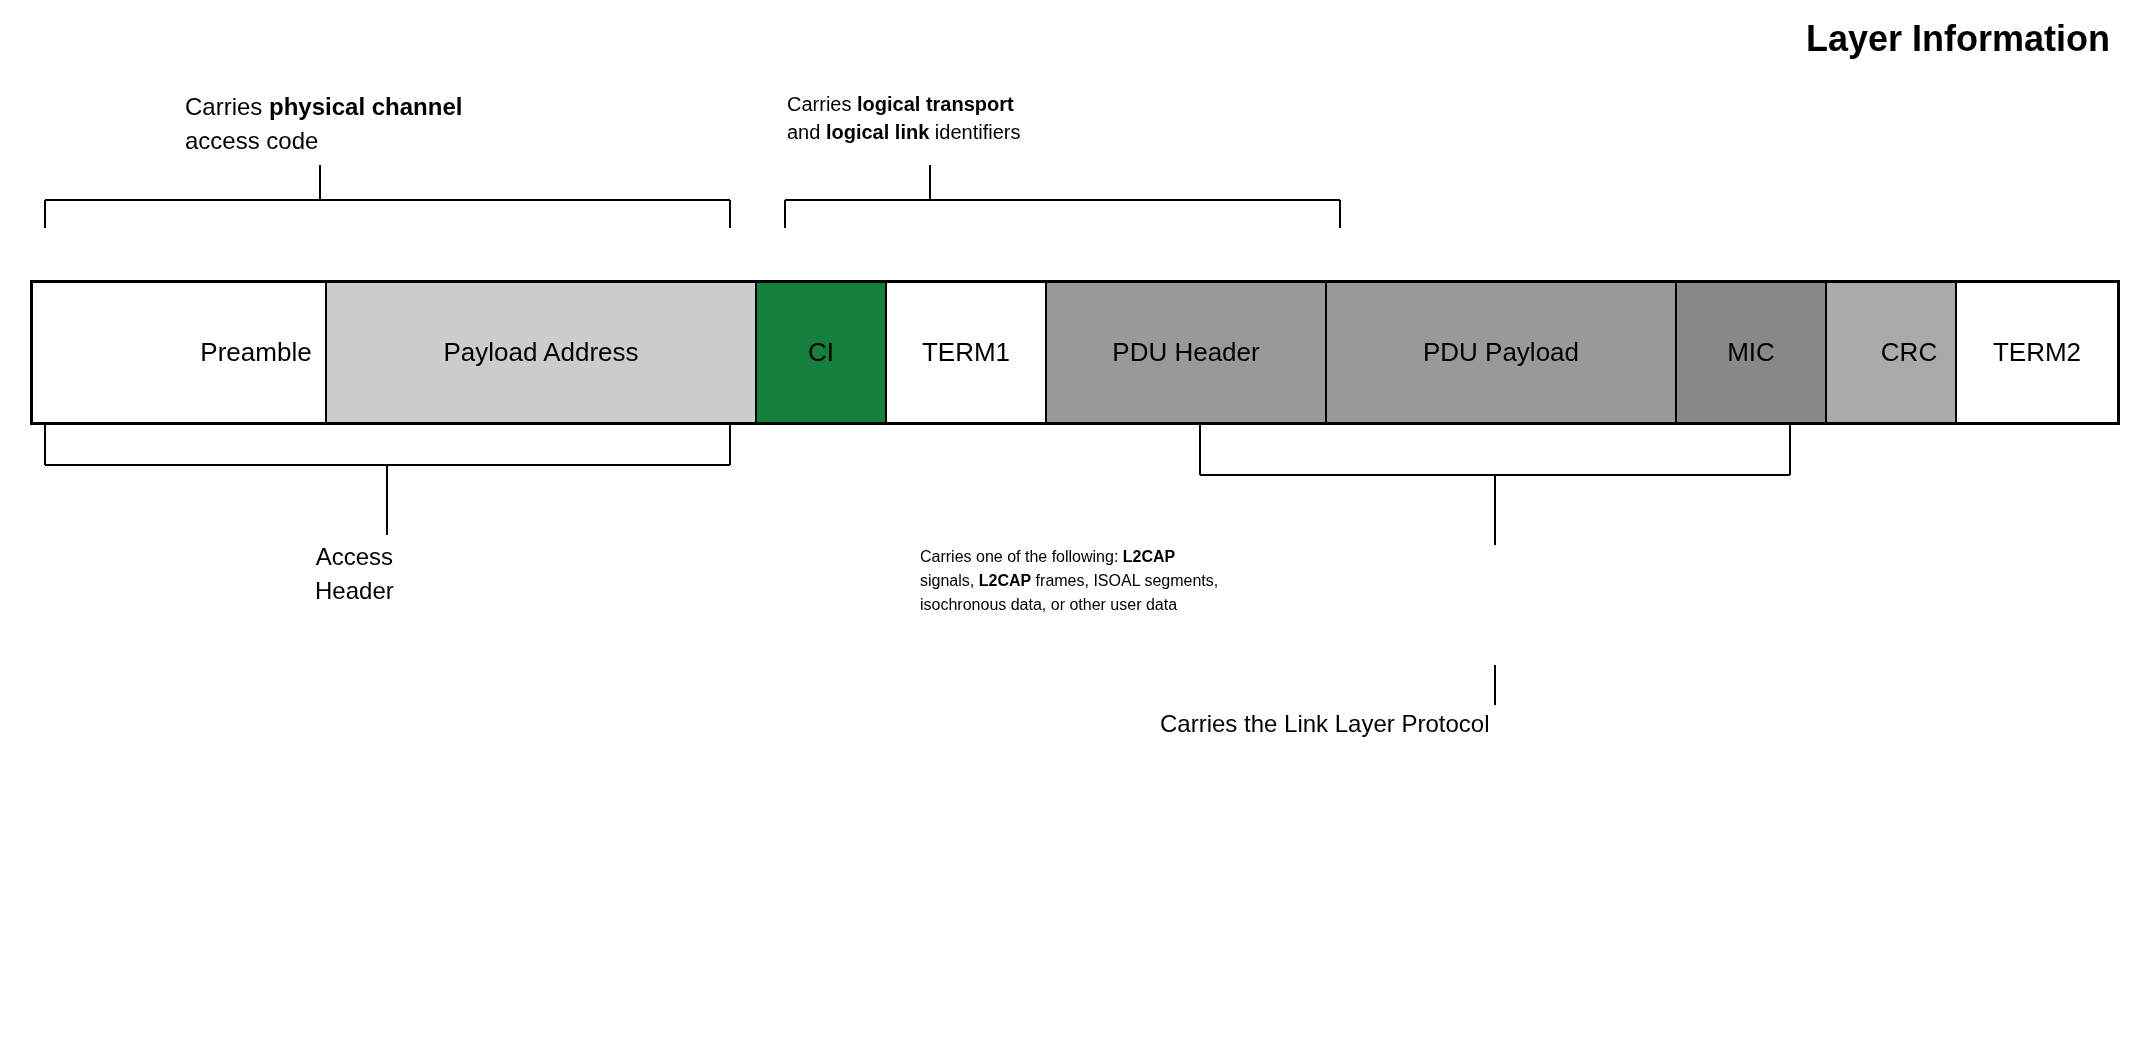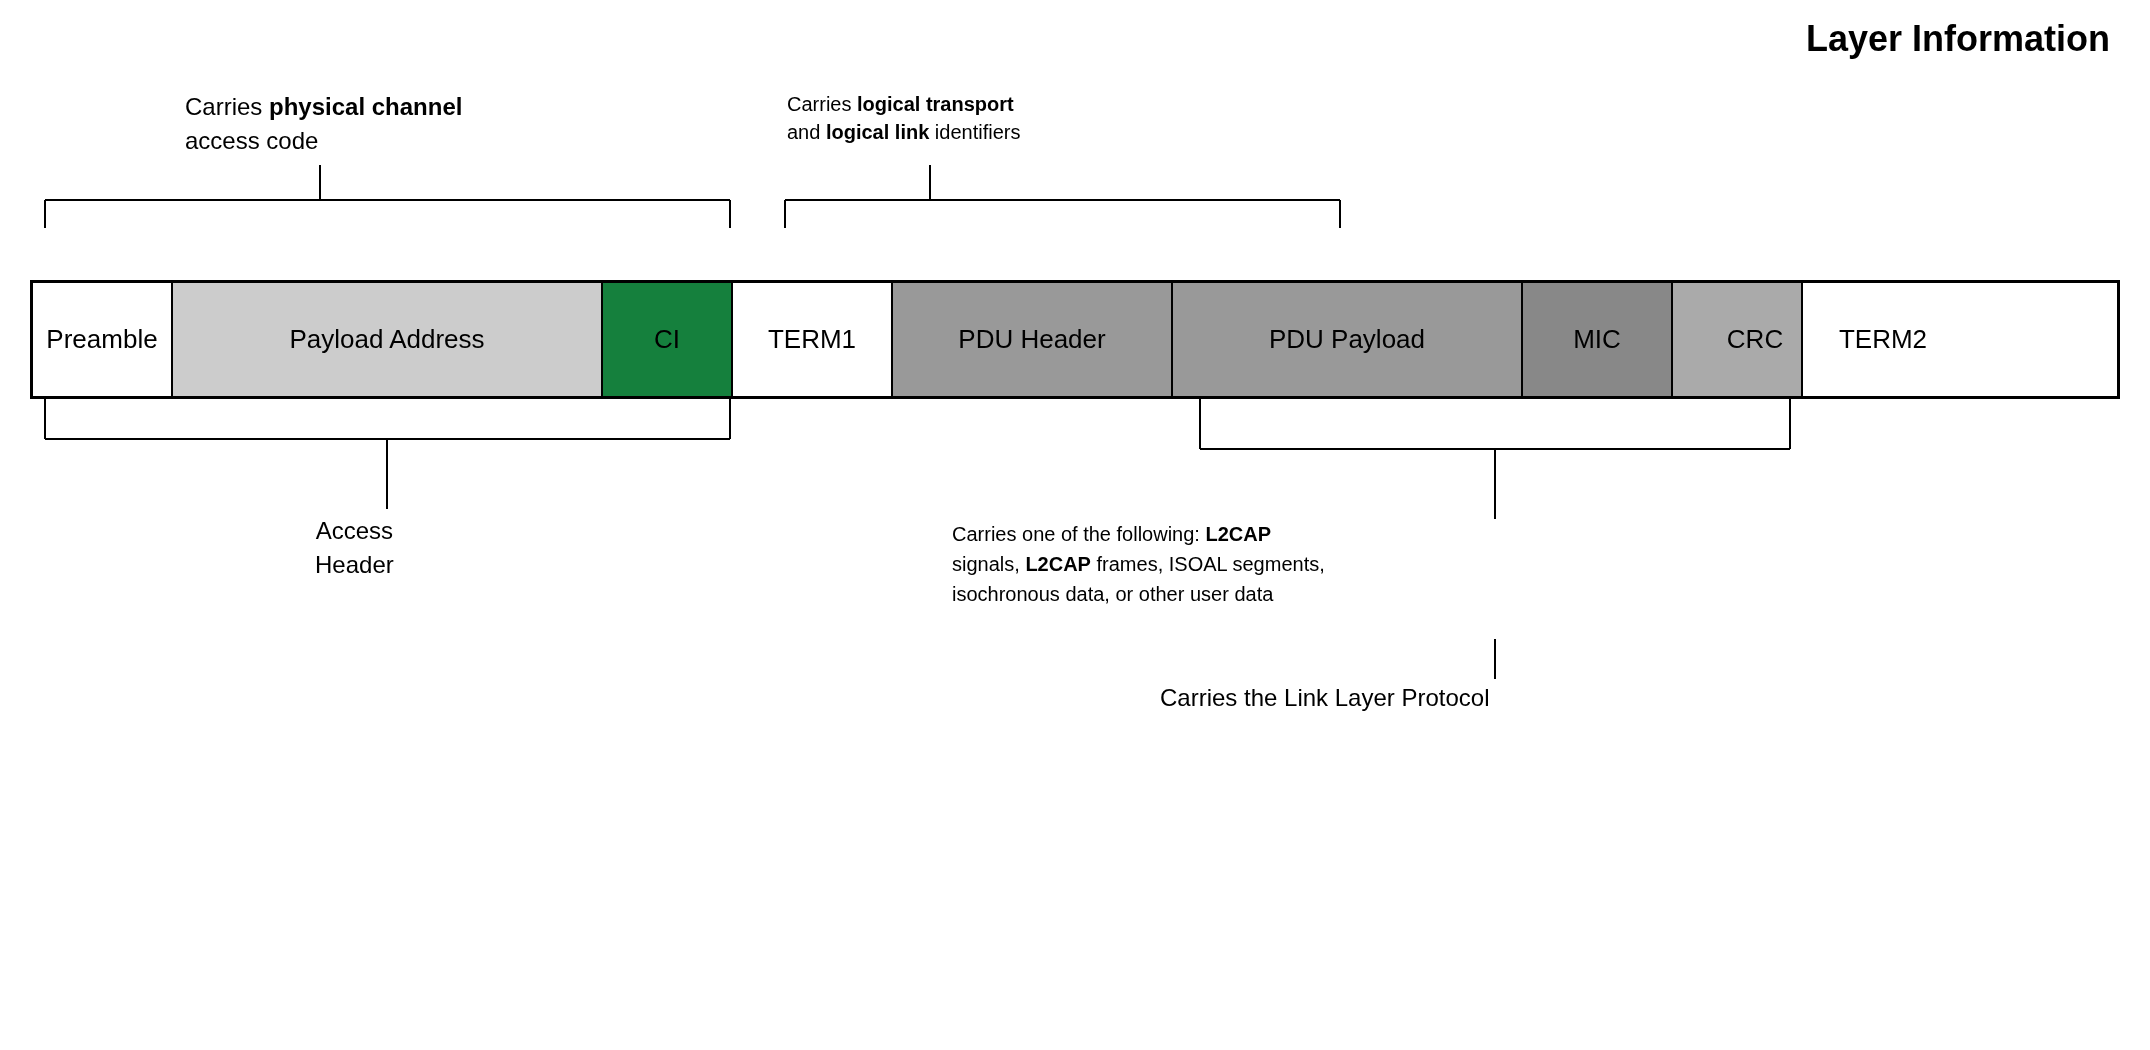--- a/index.html
+++ b/index.html
@@ -33,22 +33,23 @@
     
     .top-annotations {
       position: relative;
       height: 200px;
     }
 
     
     .packet-row {
       display: flex;
       border: 3px solid #000;
-      height: 119px;
-      position: relative;
+      height: 145px;
+      position: relative;
+      justify-content: flex-end;
     }
 
     .field {
       display: flex;
       align-items: center;
       justify-content: center;
       font-size: 26px;
       font-weight: normal;
       border-right: 2px solid #000;
       text-align: center;
@@ -180,21 +181,21 @@
 
       <line x1="1465" y1="50" x2="1465" y2="120" stroke="#000" stroke-width="2"></line>
 
       <line x1="1465" y1="240" x2="1465" y2="280" stroke="#000" stroke-width="2"></line>
     </svg>
 
     <div style="position:absolute; left:285px; top:115px; font-size:24px; text-align:center; line-height:1.4;">
       Access<br>Header
     </div>
 
-    <div style="position:absolute; left:890px; top:120px; font-size:20px; line-height:1.5; width:560px;margin-left:32px;">
+    <div style="position:absolute; left:890px; top:120px; font-size:16px; line-height:1.5; width:560px;">
       Carries one of the following: <strong>L2CAP</strong><br>
       signals, <strong>L2CAP</strong> frames, ISOAL segments,<br>
       isochronous data, or other user data
     </div>
 
     <div style="position:absolute; left:1130px; top:285px; font-size:24px; text-align:center;">
       Carries the Link Layer Protocol
     </div>
 
   </div>

